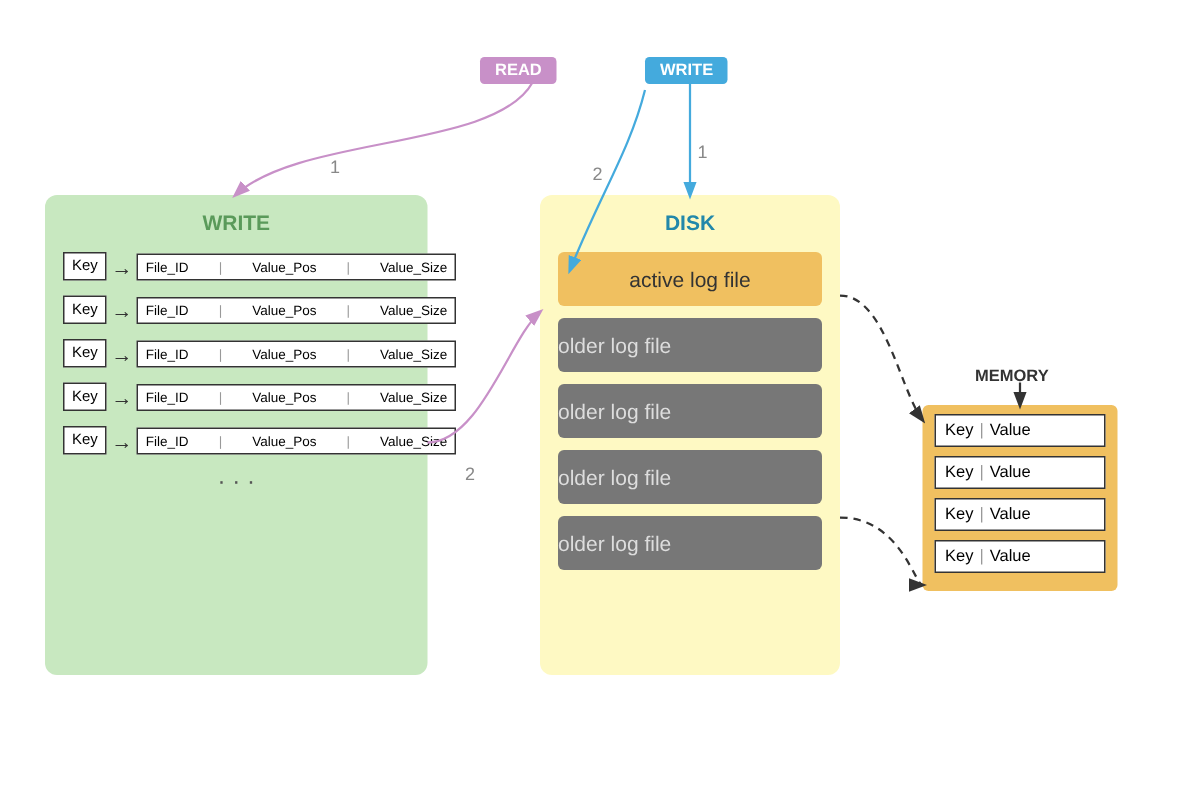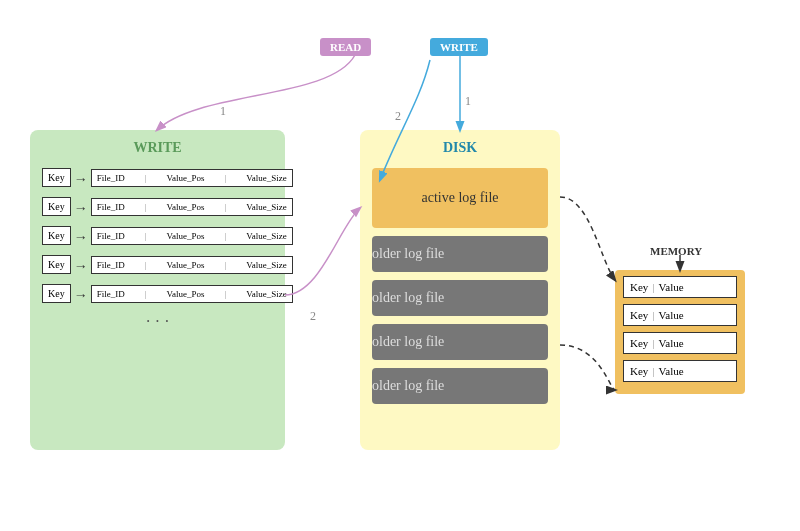--- a/index.html
+++ b/index.html
@@ -8,21 +8,20 @@
       height: 531px;
       background: #fff;
       font-family: Arial, sans-serif;
       position: relative;
       overflow: hidden;
     }
     .diagram-container {
       width: 678px;
       height: 531px;
       position: relative;
-      font-family: Liberation Serif, serif;
     }
 
     
     .badge {
       position: absolute;
       padding: 3px 10px;
       border-radius: 3px;
       font-size: 11px;
       font-weight: bold;
       color: #fff;
@@ -108,21 +107,21 @@
       height: 320px;
       background: #fef9c3;
       border-radius: 8px;
       padding: 10px 12px;
     }
 
     .disk-active {
       background: #f0c060;
       border-radius: 4px;
       text-align: center;
-      padding: 22px 0;
+      padding: 10px 0;
       font-size: 14px;
       color: #333;
       margin-bottom: 8px;
     }
     .disk-older {
       background: #777;
       border-radius: 4px;
       padding: 10px 0;
       font-size: 14px;
       color: #ddd;

